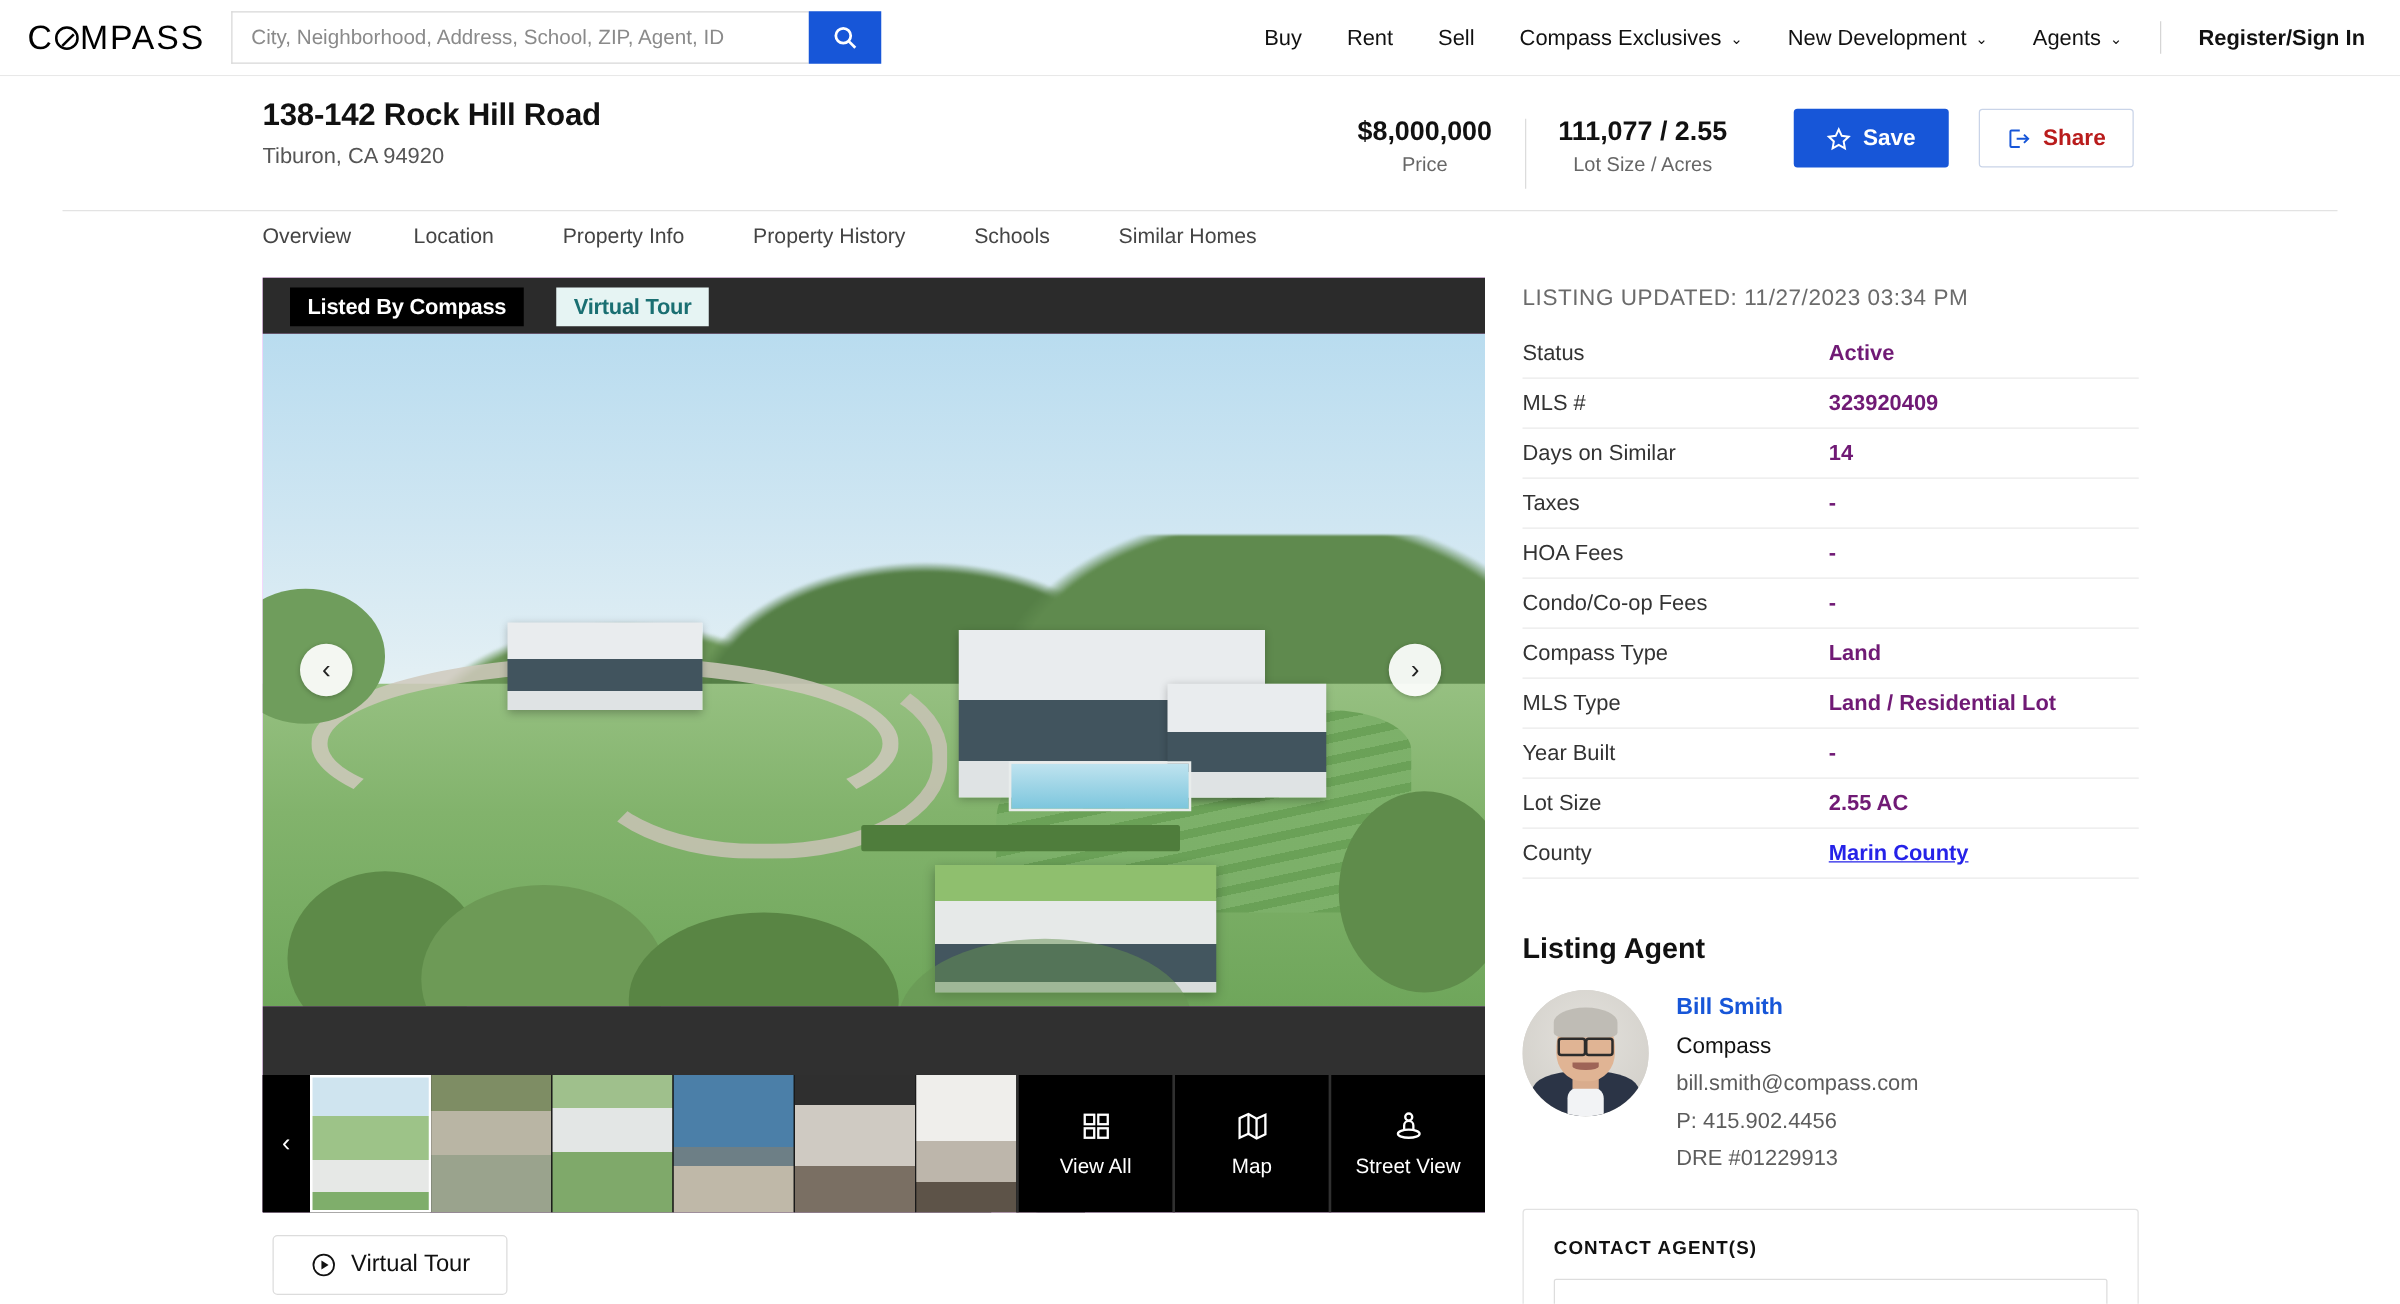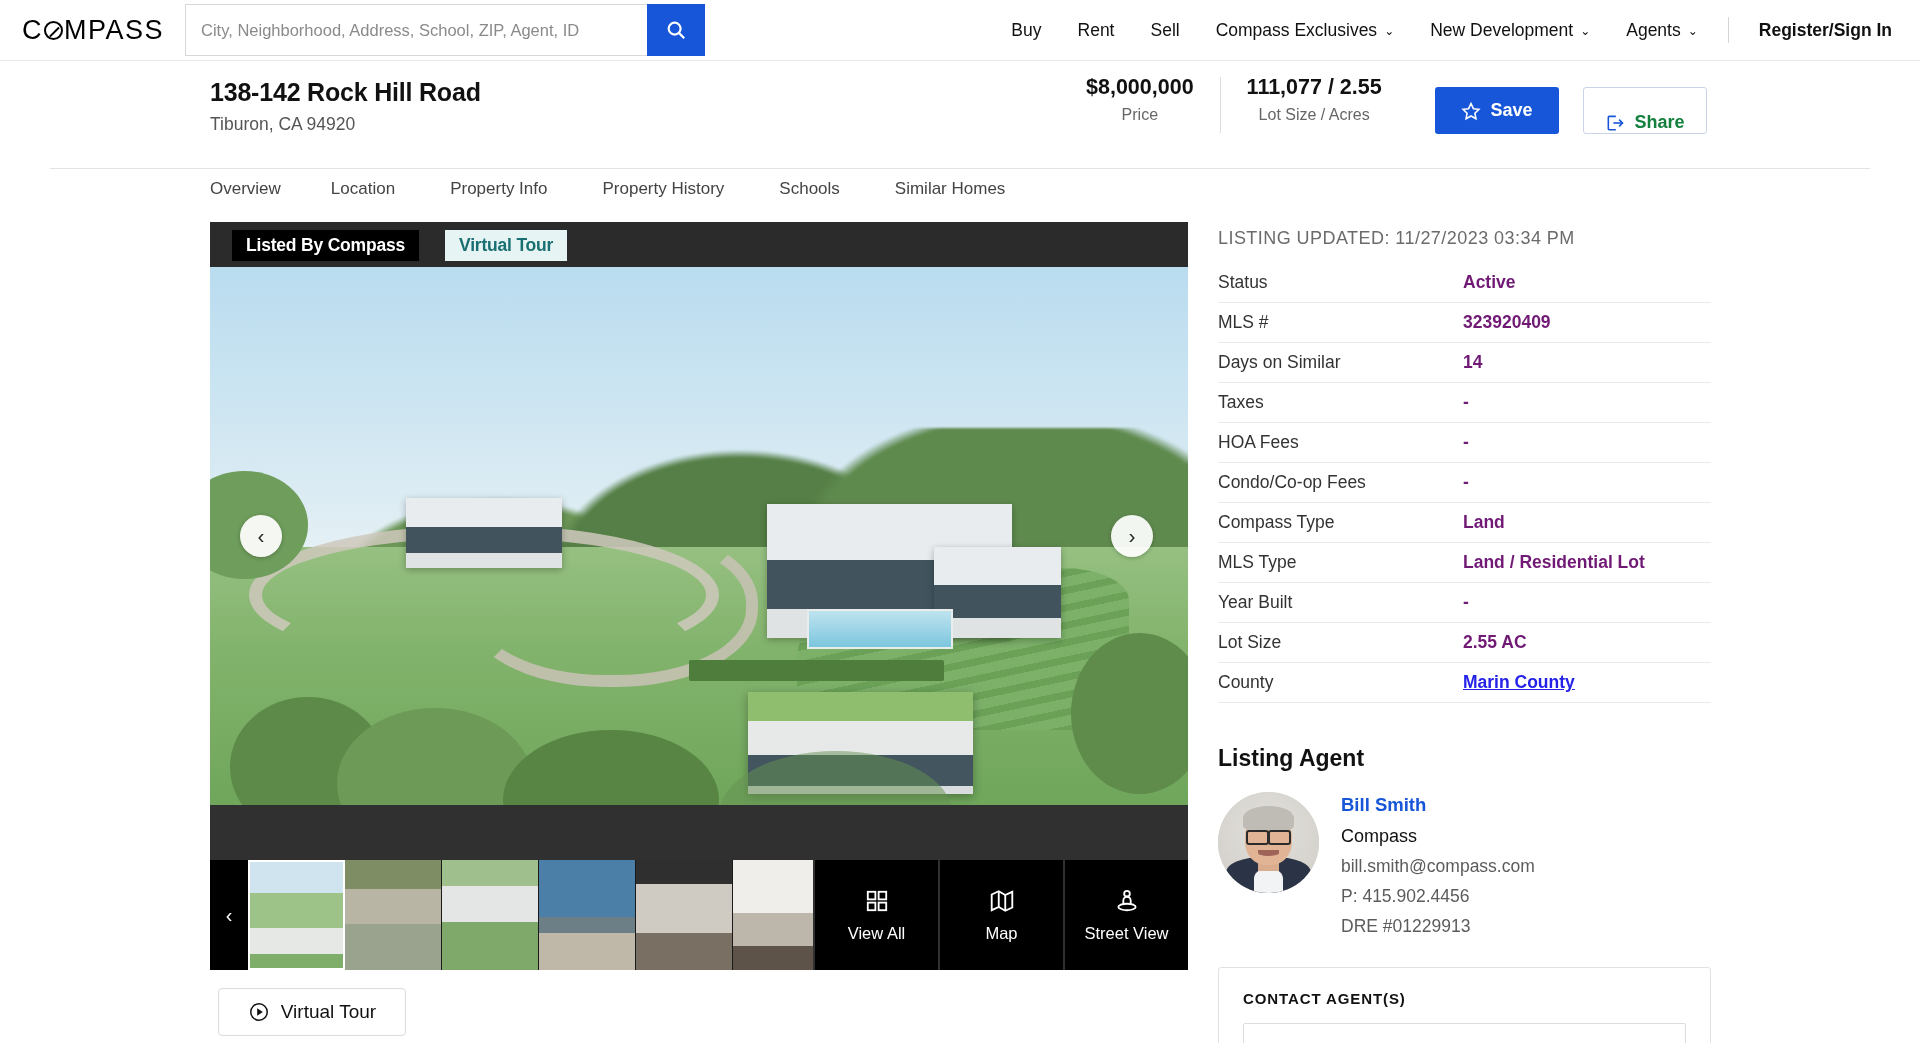--- a/index.html
+++ b/index.html
@@ -25,21 +25,21 @@
   }
   .logo .o-ring {
     display:inline-block; width:19px; height:19px; border:2.2px solid #000;
     border-radius:50%; position:relative; margin:0 1px; vertical-align:middle;
   }
   .logo .o-ring::after{
     content:""; position:absolute; left:2px; top:8.5px; width:13px; height:2.2px;
     background:#000; transform:rotate(-45deg);
   }
   .searchwrap {
-    margin-left: 21px; display:flex; height:52px; width:520px;
+    margin-left: 21px; display:flex; height:42px; width:520px;
   }
   .searchinput {
     flex:1; border:1px solid #d8d8d8; border-right:none; padding:0 15px;
     font-size:16.5px; color:#222; font-family:"Liberation Sans", sans-serif;
     background:#fff; outline:none;
   }
   .searchinput::placeholder { color:#8a8a8a; }
   .searchbtn {
     width:58px; background:#1756d8; border:none; cursor:pointer;
     display:flex; align-items:center; justify-content:center;
@@ -56,36 +56,36 @@
 
   
   .prophead {
     position:absolute; left:0; top:61px; width:1920px; height:107px;
     background:#fff;
   }
   .addrblock { position:absolute; left:210px; top:17px; }
   .addr1 { font-size:25px; font-weight:bold; color:#111; letter-spacing:-0.2px;}
   .addr2 { font-size:17.5px; color:#555; margin-top:7px; }
 
-  .statblock { position:absolute; top:14px; display:flex; align-items:flex-start; }
+  .statblock { position:absolute; top:32px; display:flex; align-items:flex-start; }
   .stat { text-align:center; padding:0 26px; }
   .stat .sv { font-size:21.5px; font-weight:bold; color:#111; white-space:nowrap;}
   .stat .sl { font-size:16px; color:#666; margin-top:6px; }
   .statdiv { width:1px; height:56px; background:#dcdcdc; margin-top:2px; }
 
   .hbtns { position:absolute; top:88px; display:flex; gap:24px; }
   .btn-save {
     width:124px; height:47px; background:#1756d8; color:#fff; border:none;
     border-radius:3px; display:flex; align-items:center; justify-content:center;
     gap:9px; font-size:18px; font-weight:bold; cursor:pointer;
   }
   .btn-share {
-    width:124px; height:47px; background:#fff; color:#15803d;
+    width:124px; height:47px; background:#fff; color:#b91c1c;
     border:1px solid #c9d4e8; border-radius:3px; display:flex;
-    align-items:flex-end; justify-content:center; gap:9px;
+    align-items:center; justify-content:center; gap:9px;
     font-size:18px; font-weight:bold; cursor:pointer;
   }
 
   
   .tabsbar {
     position:absolute; left:50px; top:168px; width:1820px; height:40px;
     border-top:1px solid #e3e3e3;
   }
   .tabs { display:flex; padding-left:160px; }
   .tab {

